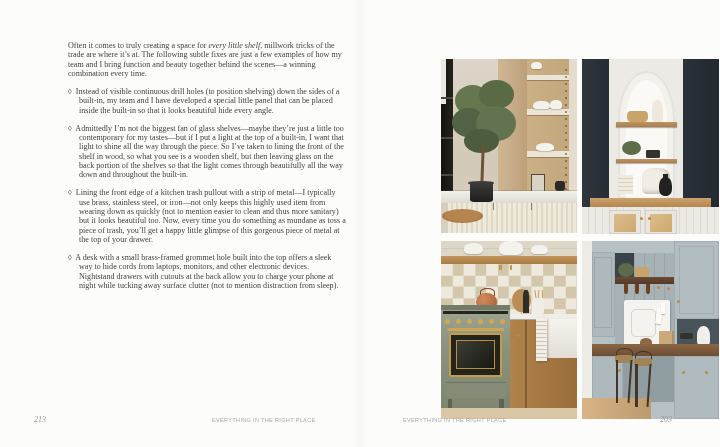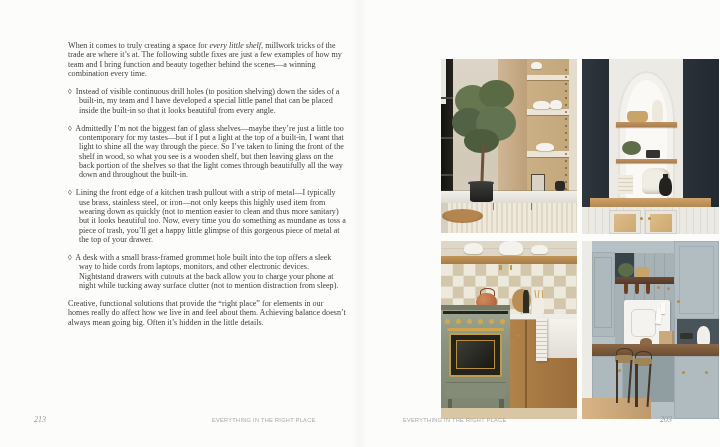--- a/index.html
+++ b/index.html
@@ -163,28 +163,27 @@
 </style>
 </head>
 <body>
 
 <div class="spread">
   <div class="gutter"></div>
 
   <section>
     <div class="text-col">
 
-      <p><span>When it comes to truly creating a space for </span><em>every little shelf</em><span>, millwork tricks of the trade are where it’s at. The following subtle fixes are just a few examples of how my team and I bring function and beauty together behind the scenes—a winning combination every time.</span></p>
-
-      <p class="bullet"><span class="marker">◊</span> <span>Instead of visible continuous drill holes (to position shelving) down the sides of a built-in, my team and I have developed a special little panel that can be placed inside the built-in so that it looks beautiful from every angle.</span></p>
+      <p><span>Often it comes to truly creating a space for </span><em>every little shelf</em><span>, millwork tricks of the trade are where it’s at. The following subtle fixes are just a few examples of how my team and I bring function and beauty together behind the scenes—a winning combination every time.</span></p>
+
+      <p class="bullet"><span class="marker">◊</span> <span>Instead of visible continuous drill holes (to position shelving) down the sides of a built-in, my team and I have developed a special little panel that can be placed inside the built-in so that it looks beautiful hide every angle.</span></p>
       <p class="bullet"><span class="marker">◊</span> <span>Admittedly I’m not the biggest fan of glass shelves—maybe they’re just a little too contemporary for my tastes—but if I put a light at the top of a built-in, I want that light to shine all the way through the piece. So I’ve taken to lining the front of the shelf in wood, so what you see is a wooden shelf, but then leaving glass on the back portion of the shelves so that the light comes through beautifully all the way down and throughout the built-in.</span></p>
       <p class="bullet"><span class="marker">◊</span> <span>Lining the front edge of a kitchen trash pullout with a strip of metal—I typically use brass, stainless steel, or iron—not only keeps this highly used item from wearing down as quickly (not to mention easier to clean and thus more sanitary) but it looks beautiful too. Now, every time you do something as mundane as toss a piece of trash, you’ll get a happy little glimpse of this gorgeous piece of metal at the top of your drawer.</span></p>
       <p class="bullet"><span class="marker">◊</span> <span>A desk with a small brass-framed grommet hole built into the top offers a sleek way to hide cords from laptops, monitors, and other electronic devices. Nightstand drawers with cutouts at the back allow you to charge your phone at night while tucking away surface clutter (not to mention distraction from sleep).</span></p>
 
-      <p>Creative, functional solutions that provide the “right place” for elements in our homes really do affect how we live in and feel about them. Achieving balance doesn’t always mean going big. Often it’s hidden in the little details.</p>
     </div>
 
     <span class="pagenum pn-left">213</span>
     <span class="running rt-left">EVERYTHING IN THE RIGHT PLACE</span>
   </section>
 
   <section>
 
     <figure class="ph" id="p1" title="Cream built-in shelving with wood-backed shelves, an olive tree in a black pot on a marble counter, black window frame at left">
       <div class="p1-wall"></div>

